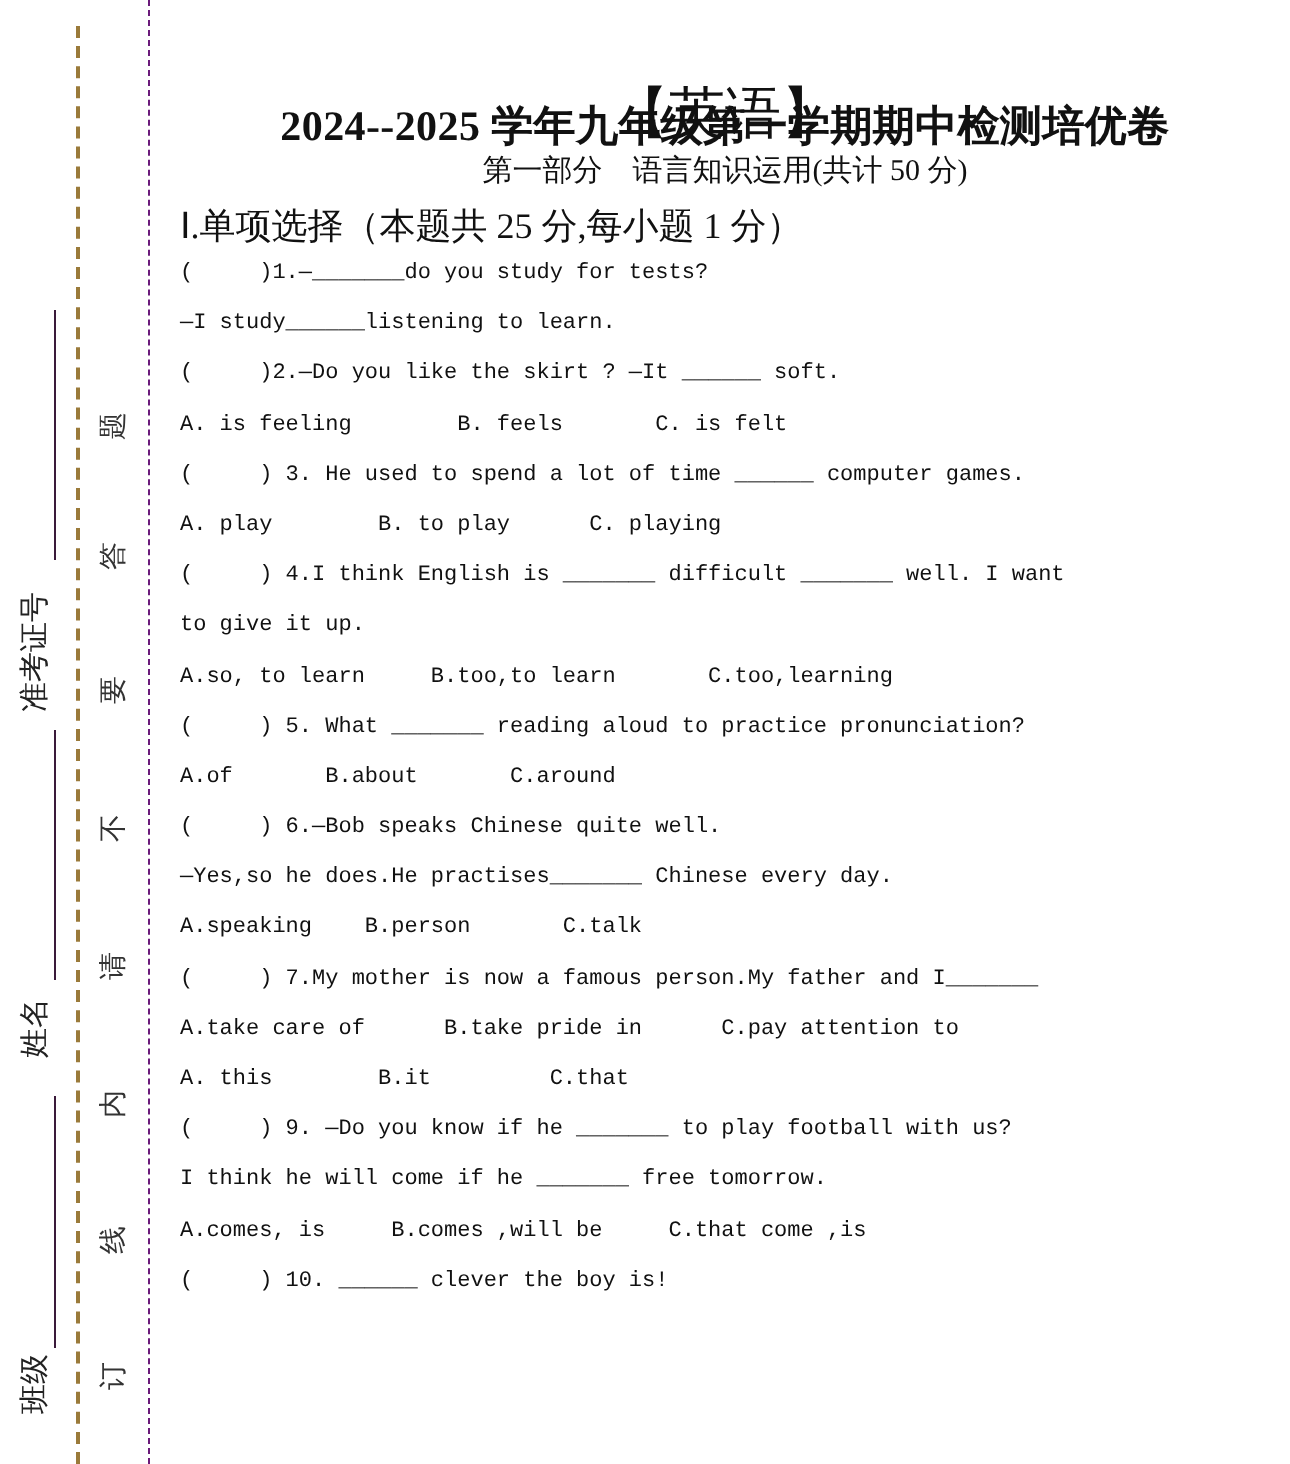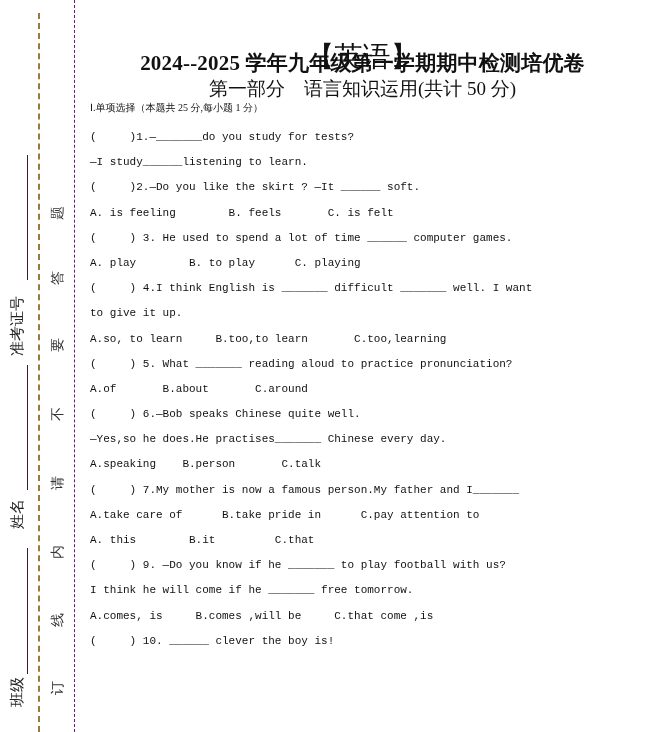--- a/index.html
+++ b/index.html
@@ -99,29 +99,29 @@
       font-size: 28px;
       font-weight: normal;
     }
     .part {
       position: absolute;
       left: 0;
       top: 76px;
       width: 545px;
       text-align: center;
       font-family: "Liberation Serif", serif;
-      font-size: 19px;
+      font-size: 15px;
       white-space: nowrap;
     }
     .section {
       position: absolute;
       left: 0;
       top: 101px;
       font-family: "Liberation Serif", serif;
-      font-size: 10px;
+      font-size: 18px;
       white-space: nowrap;
     }
     .lines {
       position: absolute;
       left: 0;
       top: 127px;
       width: 550px;
     }
     .line {
       height: 25.2px;

